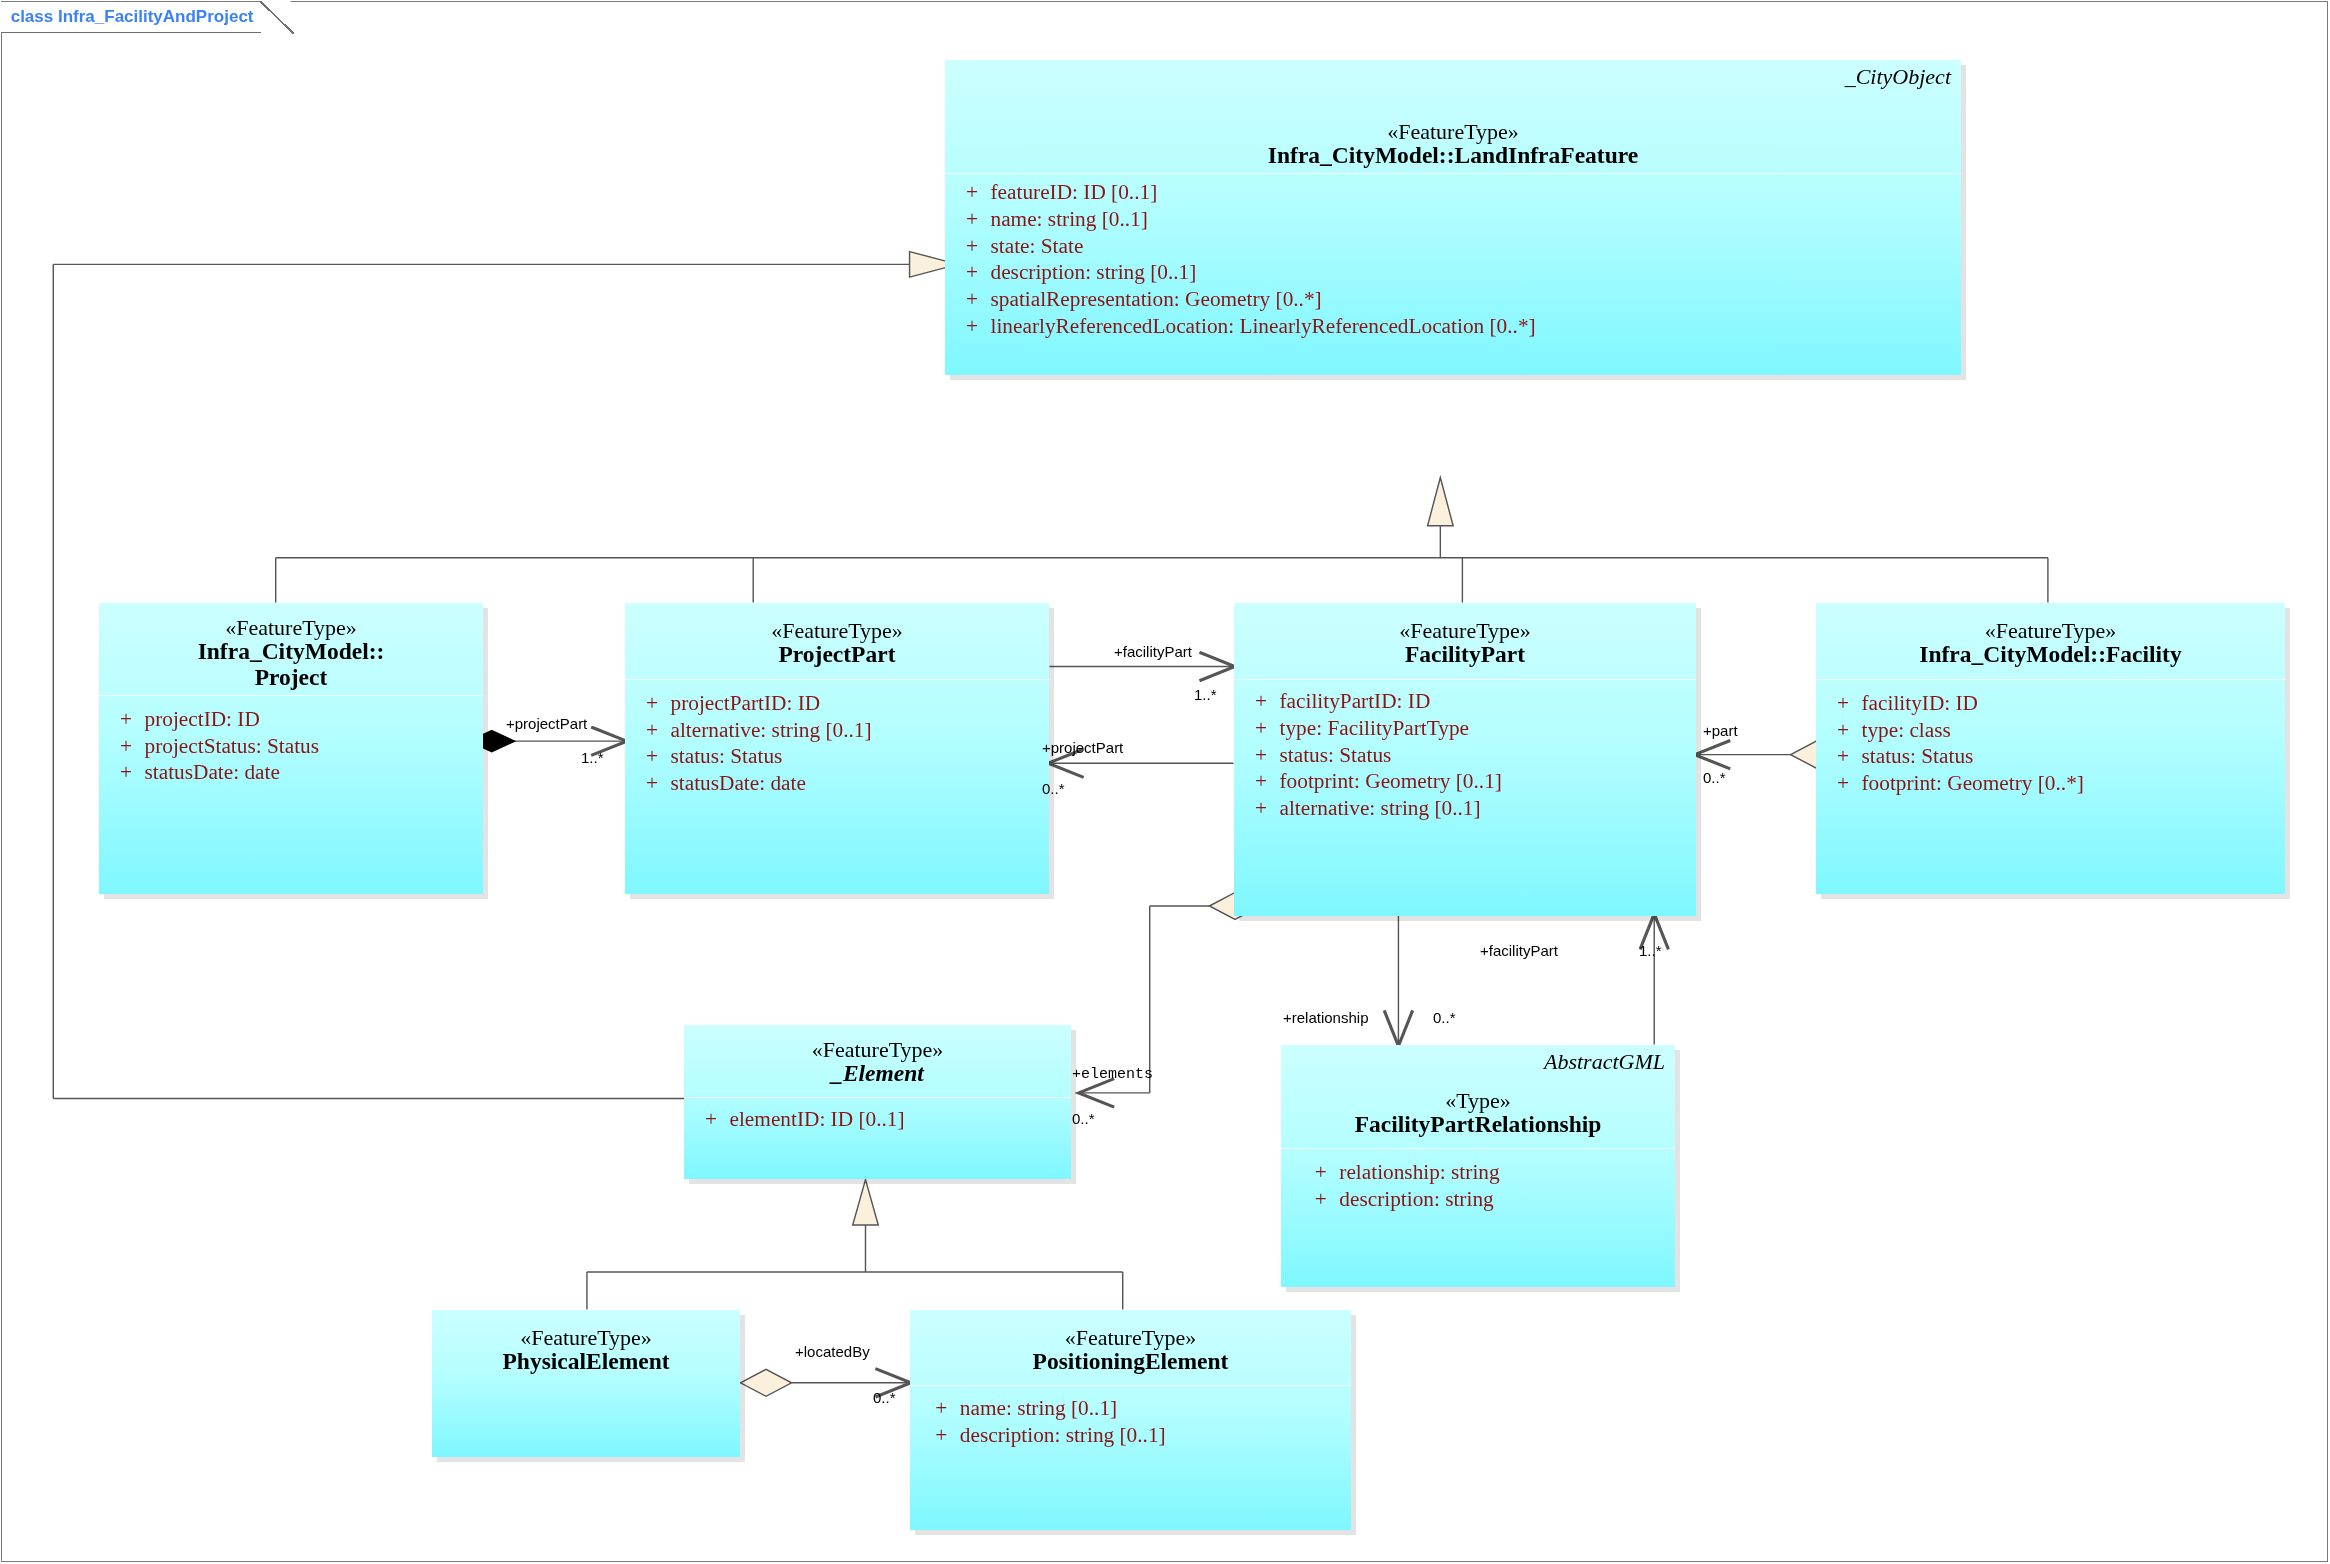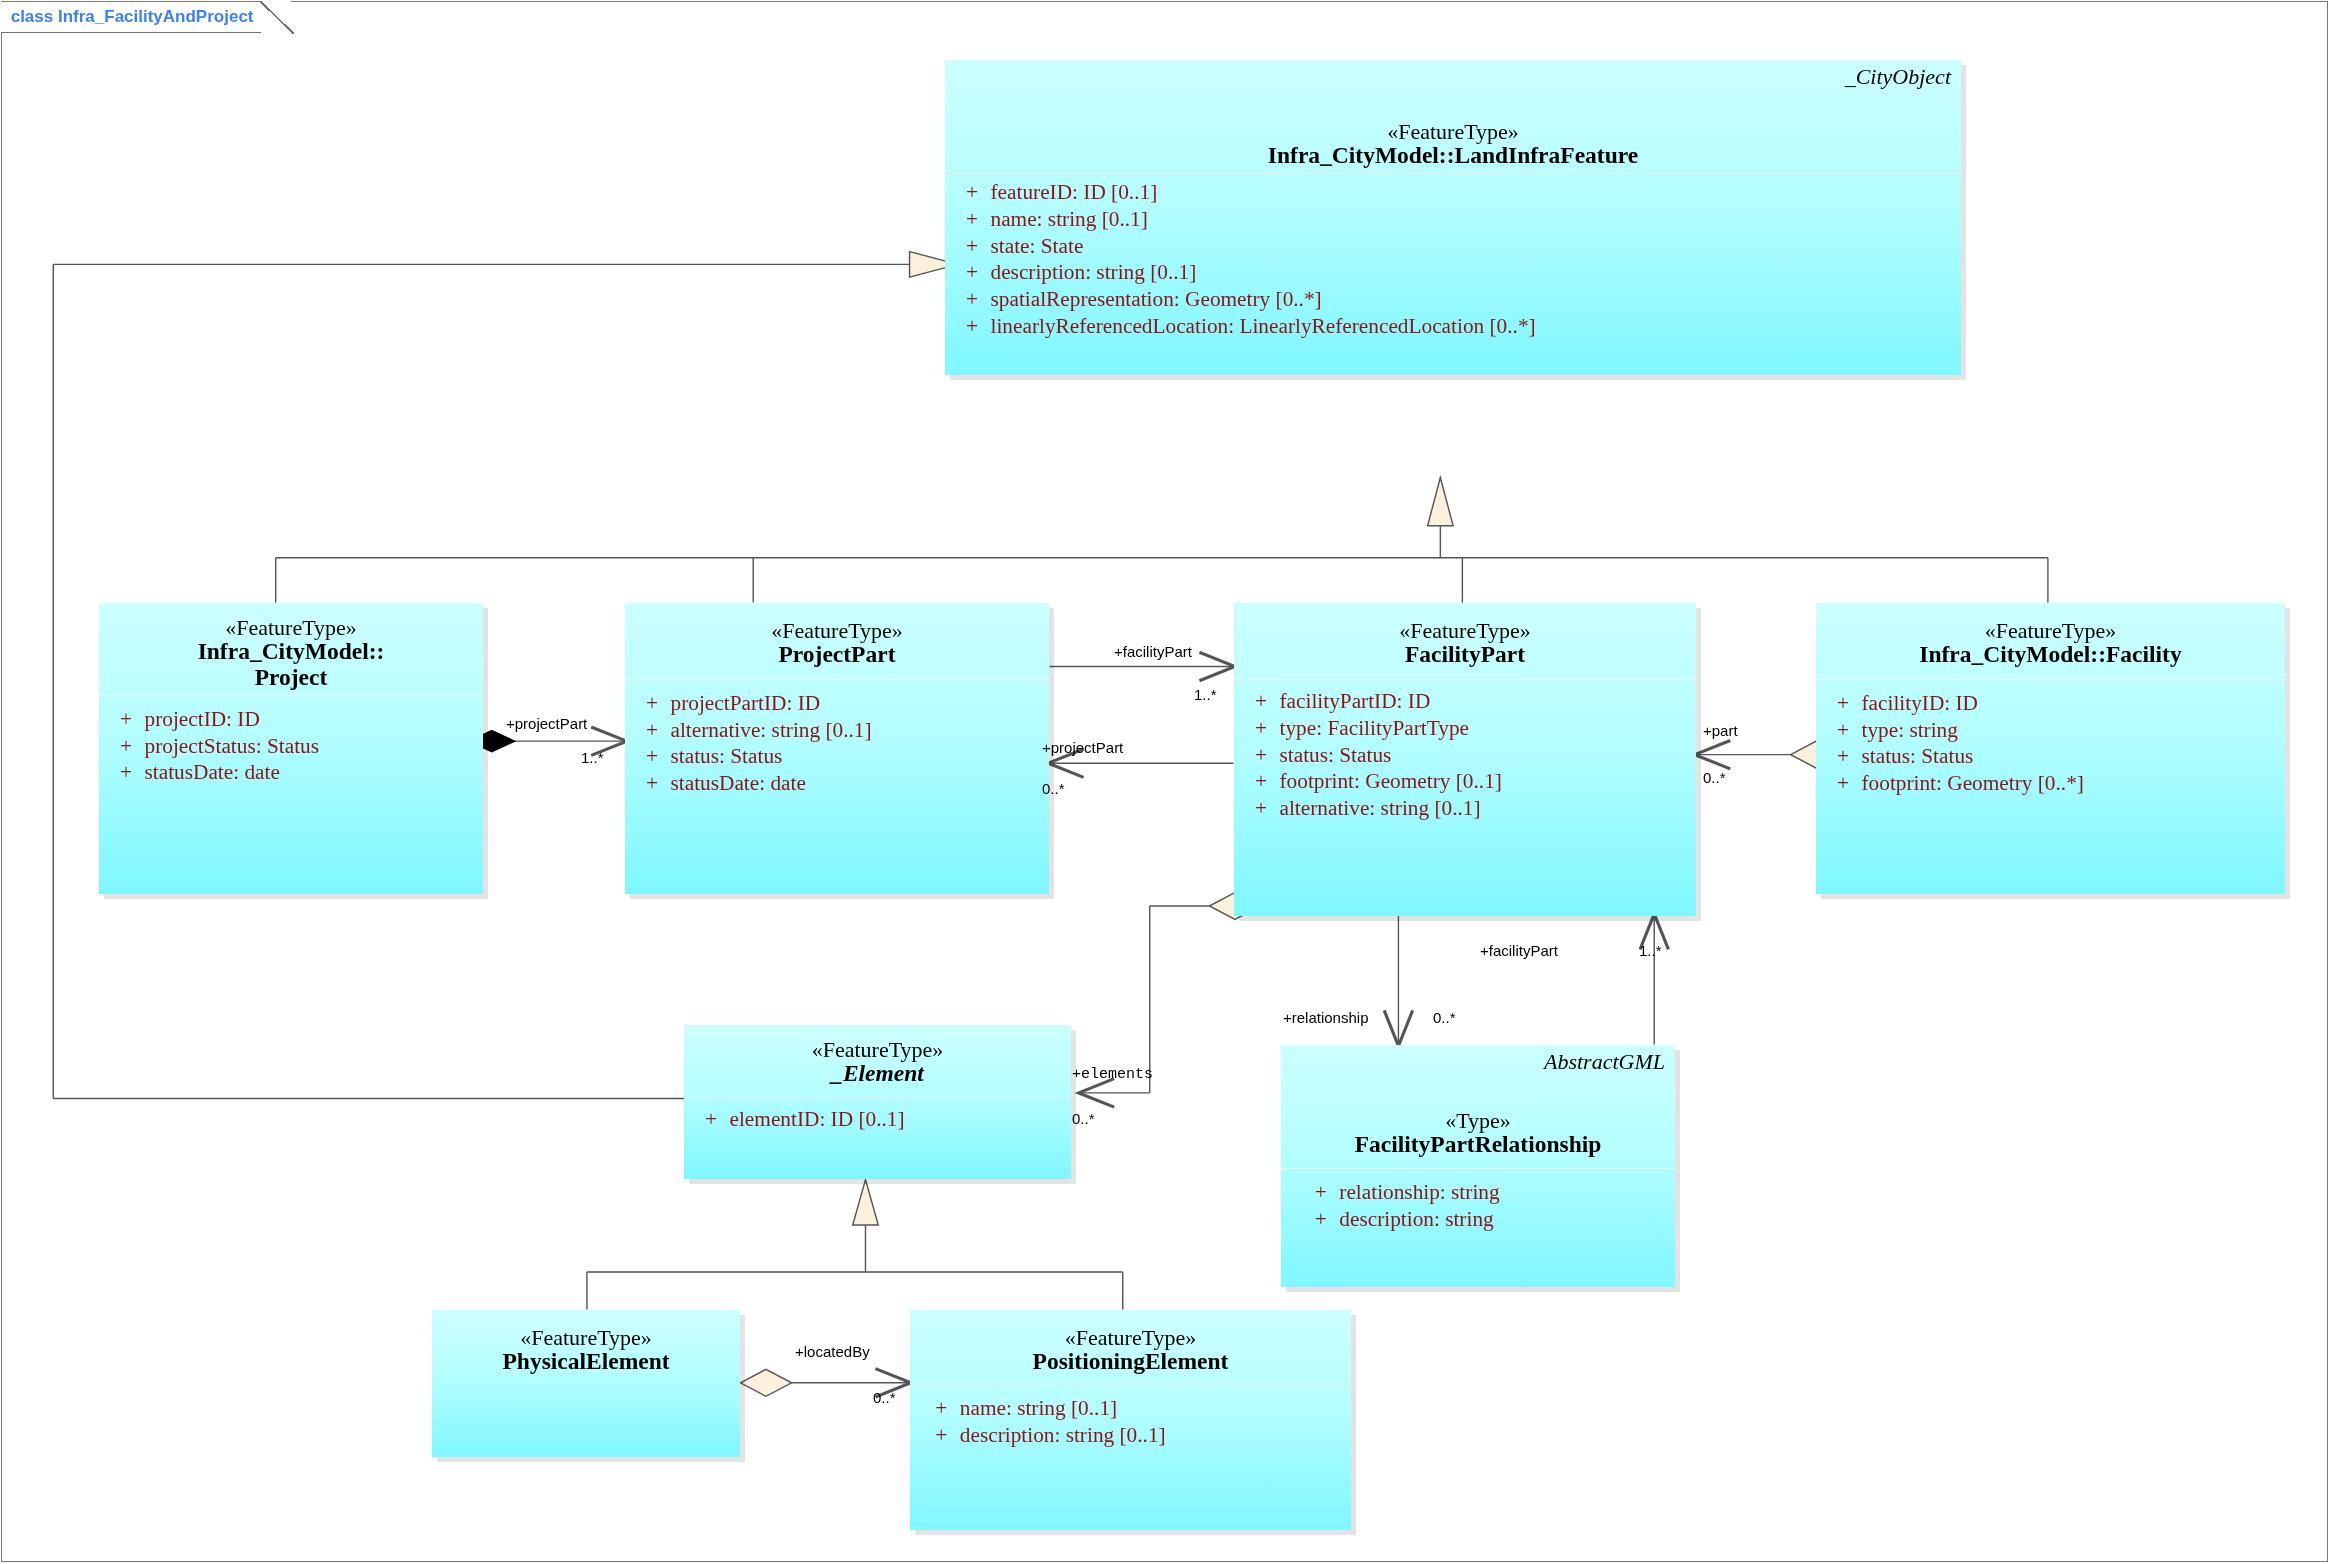--- a/index.html
+++ b/index.html
@@ -234,21 +234,21 @@
       <div class="cname">Infra_CityModel::Facility</div>
     </div>
     <div class="sep" style="margin-top:7.1px;"></div>
     <div class="attrs" style="padding-left:8.5px;padding-top:10px;">
       <div class="attr">
           <span class="vis">+</span>
           <span class="txt">facilityID: ID</span>
         </div>
       <div class="attr">
           <span class="vis">+</span>
-          <span class="txt">type: string</span>
+          <span class="txt">type: class</span>
         </div>
       <div class="attr">
           <span class="vis">+</span>
           <span class="txt">status: Status</span>
         </div>
       <div class="attr">
           <span class="vis">+</span>
           <span class="txt">footprint: Geometry [0..*]</span>
         </div>
     </div>
@@ -263,21 +263,21 @@
     <div class="attrs" style="padding-left:8.5px;padding-top:8.5px;">
       <div class="attr">
           <span class="vis">+</span>
           <span class="txt">elementID: ID [0..1]</span>
         </div>
     </div>
   </div>
 
   <div class="cls" style="left:1281px;top:1045px;width:394px;height:242px;">
     <div class="basecls">AbstractGML</div>
-    <div class="hdr" style="padding-top:64px;">
+    <div class="hdr" style="padding-top:44px;">
       <div class="stereo">«Type»</div>
       <div class="cname">FacilityPartRelationship</div>
     </div>
     <div class="sep" style="margin-top:5.7px;"></div>
     <div class="attrs" style="padding-left:21.3px;padding-top:10px;">
       <div class="attr">
           <span class="vis">+</span>
           <span class="txt">relationship: string</span>
         </div>
       <div class="attr">

